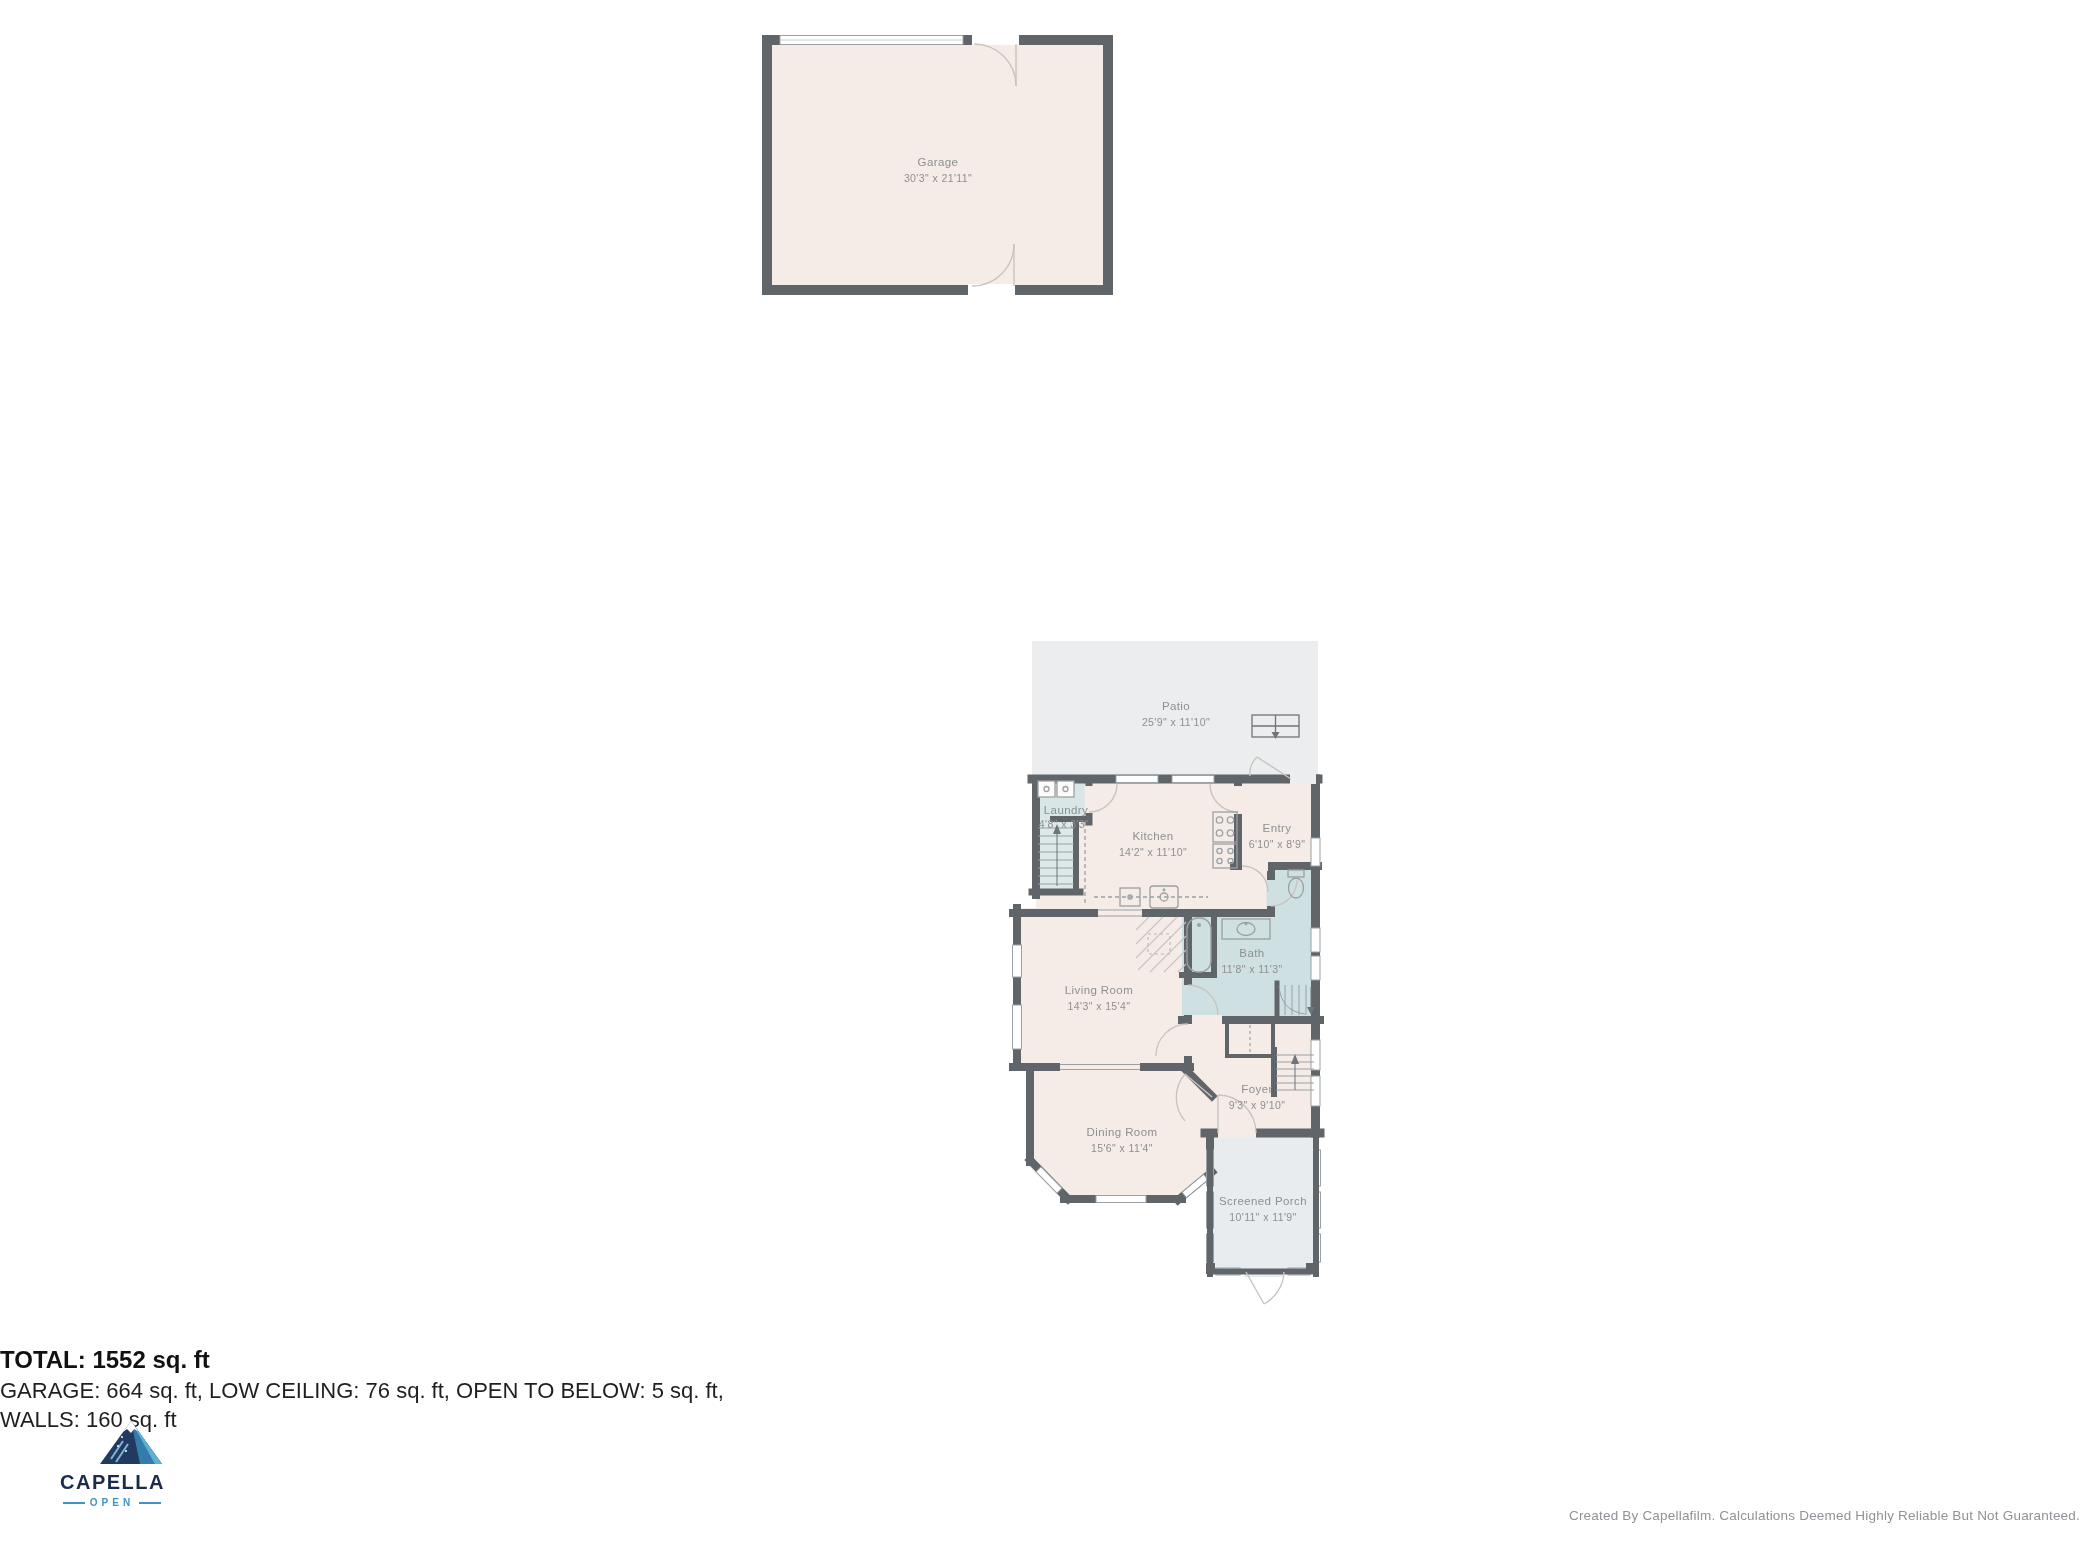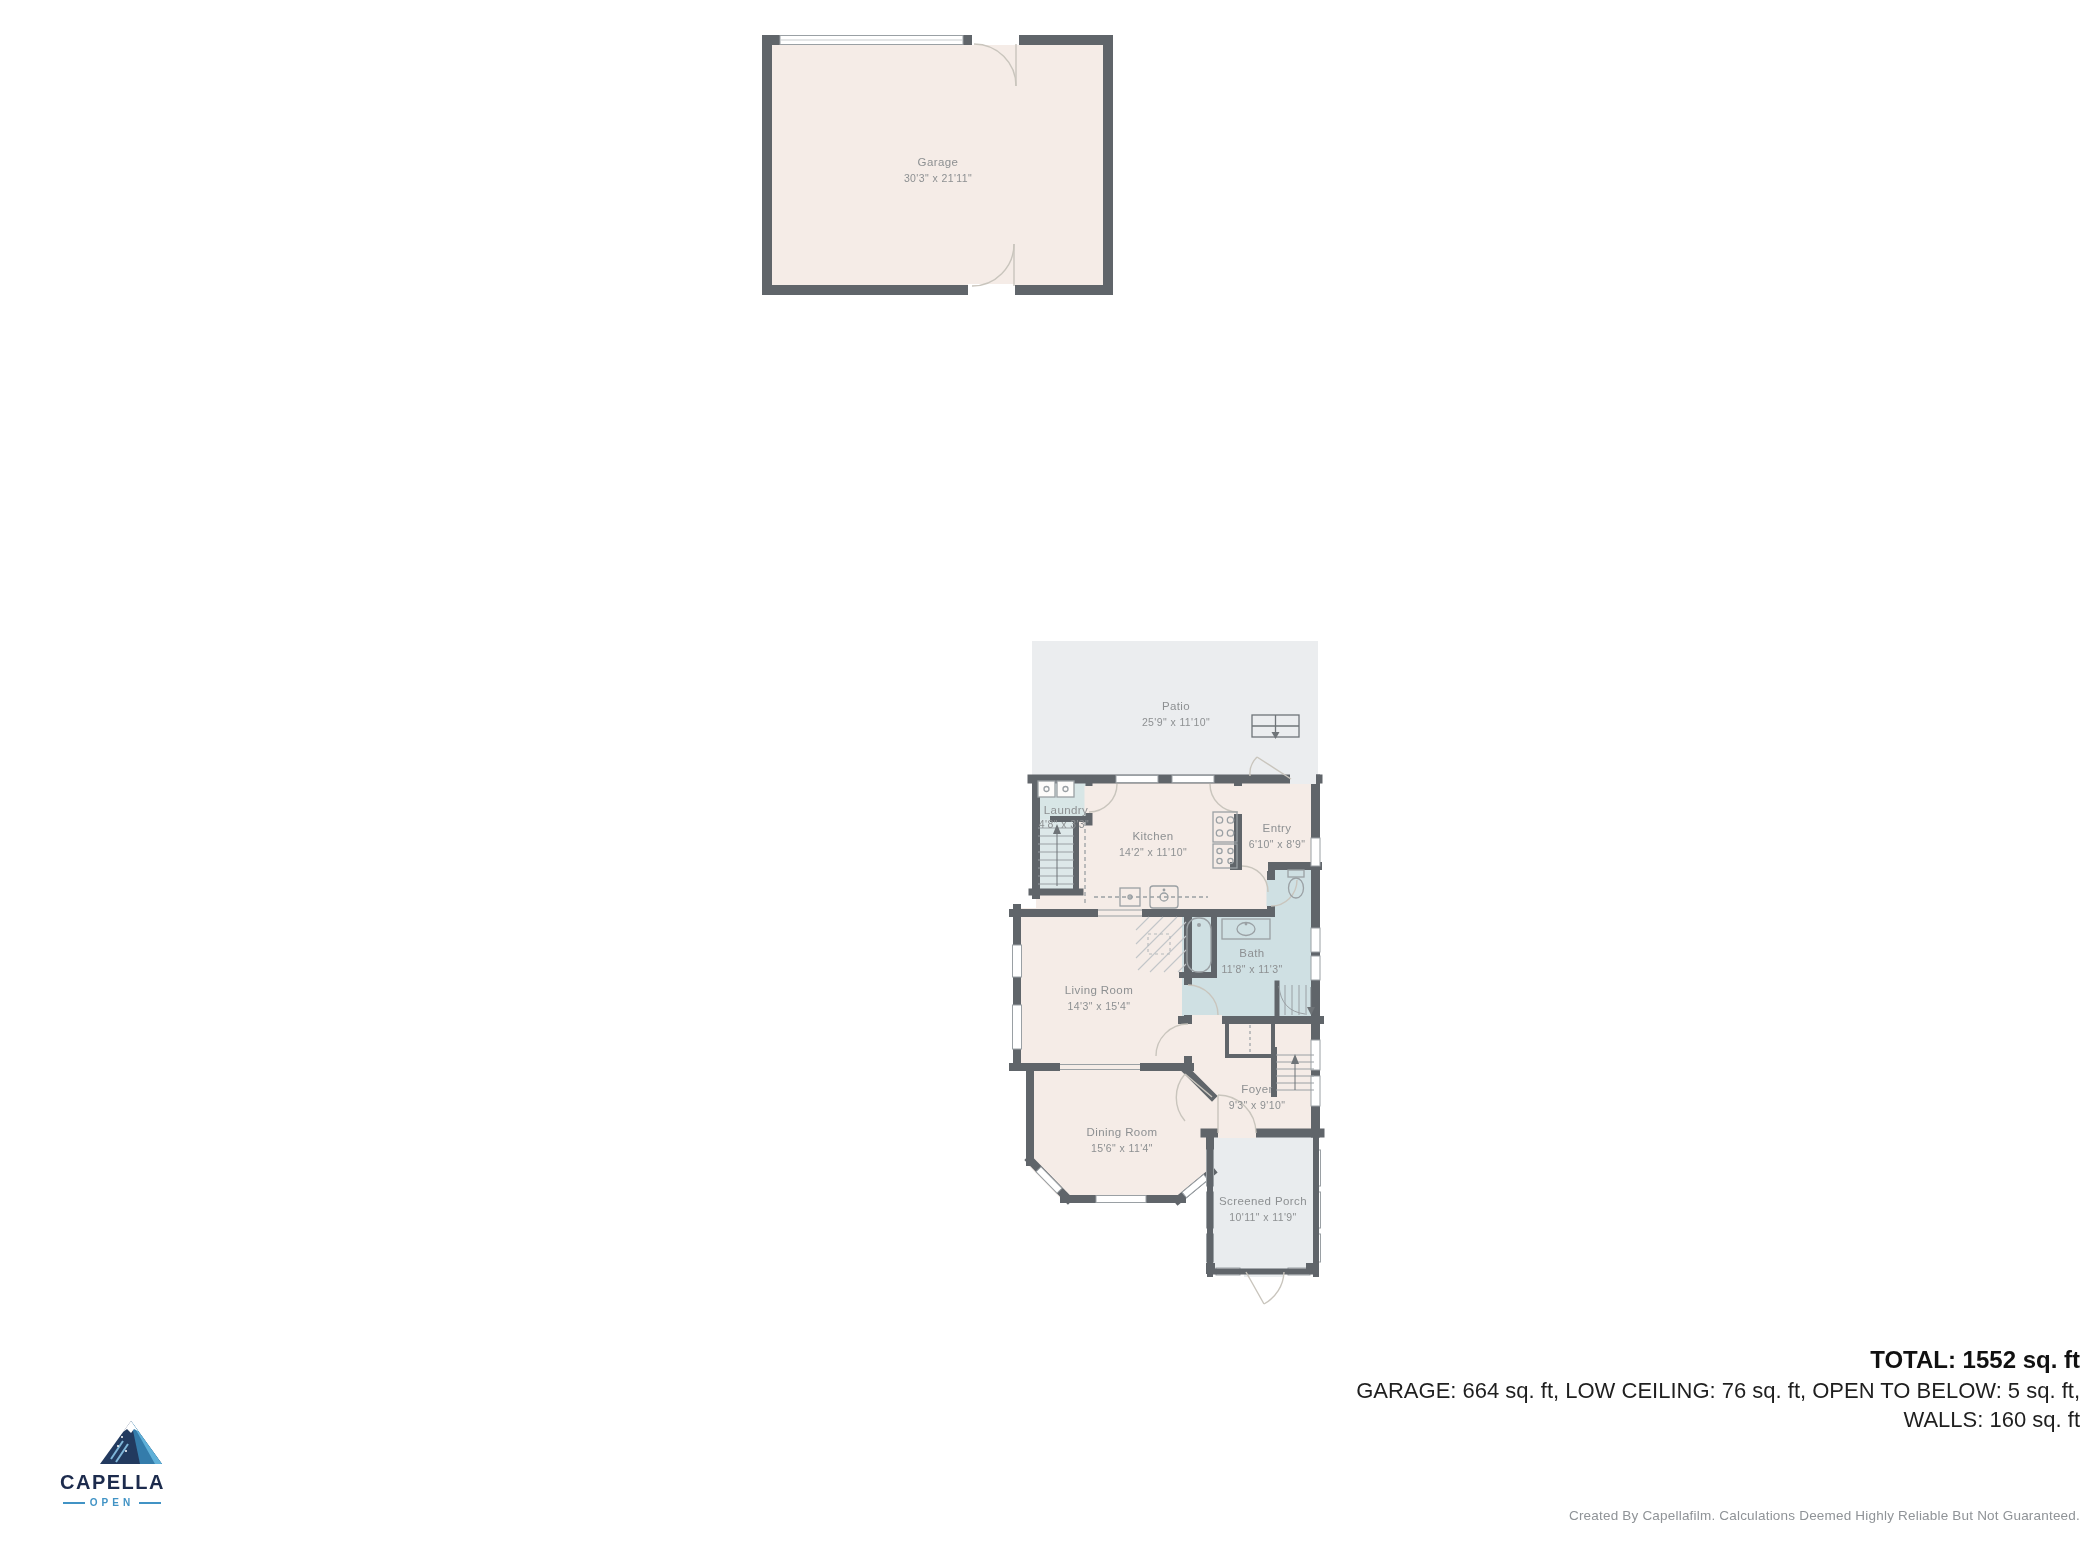--- a/index.html
+++ b/index.html
@@ -2,21 +2,21 @@
 <html><head>
 <meta charset="utf-8">
 <style>
   html,body{margin:0;padding:0;background:#ffffff;}
   body{font-family:"Liberation Sans", sans-serif;}
   .canvas{position:relative;width:2080px;height:1560px;background:#ffffff;overflow:hidden;}
   .plan-svg{position:absolute;left:0;top:0;width:2080px;height:1560px;}
   svg text{font-family:"Liberation Sans", sans-serif;}
   .rname{font-size:11.5px;fill:#8d9092;letter-spacing:.4px;}
   .rdim{font-size:10.5px;fill:#8d9092;letter-spacing:.4px;}
-  .summary{position:absolute;left:0;top:1344px;width:2080px;text-align:right;color:#1f1f1f;}
+  .summary{position:absolute;left:0;top:1344px;width:2080px;text-align:left;color:#1f1f1f;}
   .summary .total{font-size:24px;font-weight:bold;line-height:32px;color:#111;}
   .summary .sline{font-size:22px;line-height:29px;}
   .footer{position:absolute;left:0;top:1508px;width:2080px;text-align:right;font-size:13.5px;color:#8f9397;letter-spacing:.2px;}
   .logo{position:absolute;left:60px;top:1420px;width:104px;text-align:right;}
   .logo .brand{font-size:20px;font-weight:bold;color:#1c2b4d;letter-spacing:1.5px;margin-top:1px;}
   .logo .filmrow{display:flex;align-items:center;justify-content:center;gap:5px;margin-top:3px;}
   .logo .fline{display:inline-block;width:22px;height:2px;background:#4193c5;}
   .logo .ftext{font-size:10px;font-weight:bold;color:#4193c5;letter-spacing:4px;}
 </style>
 </head>

